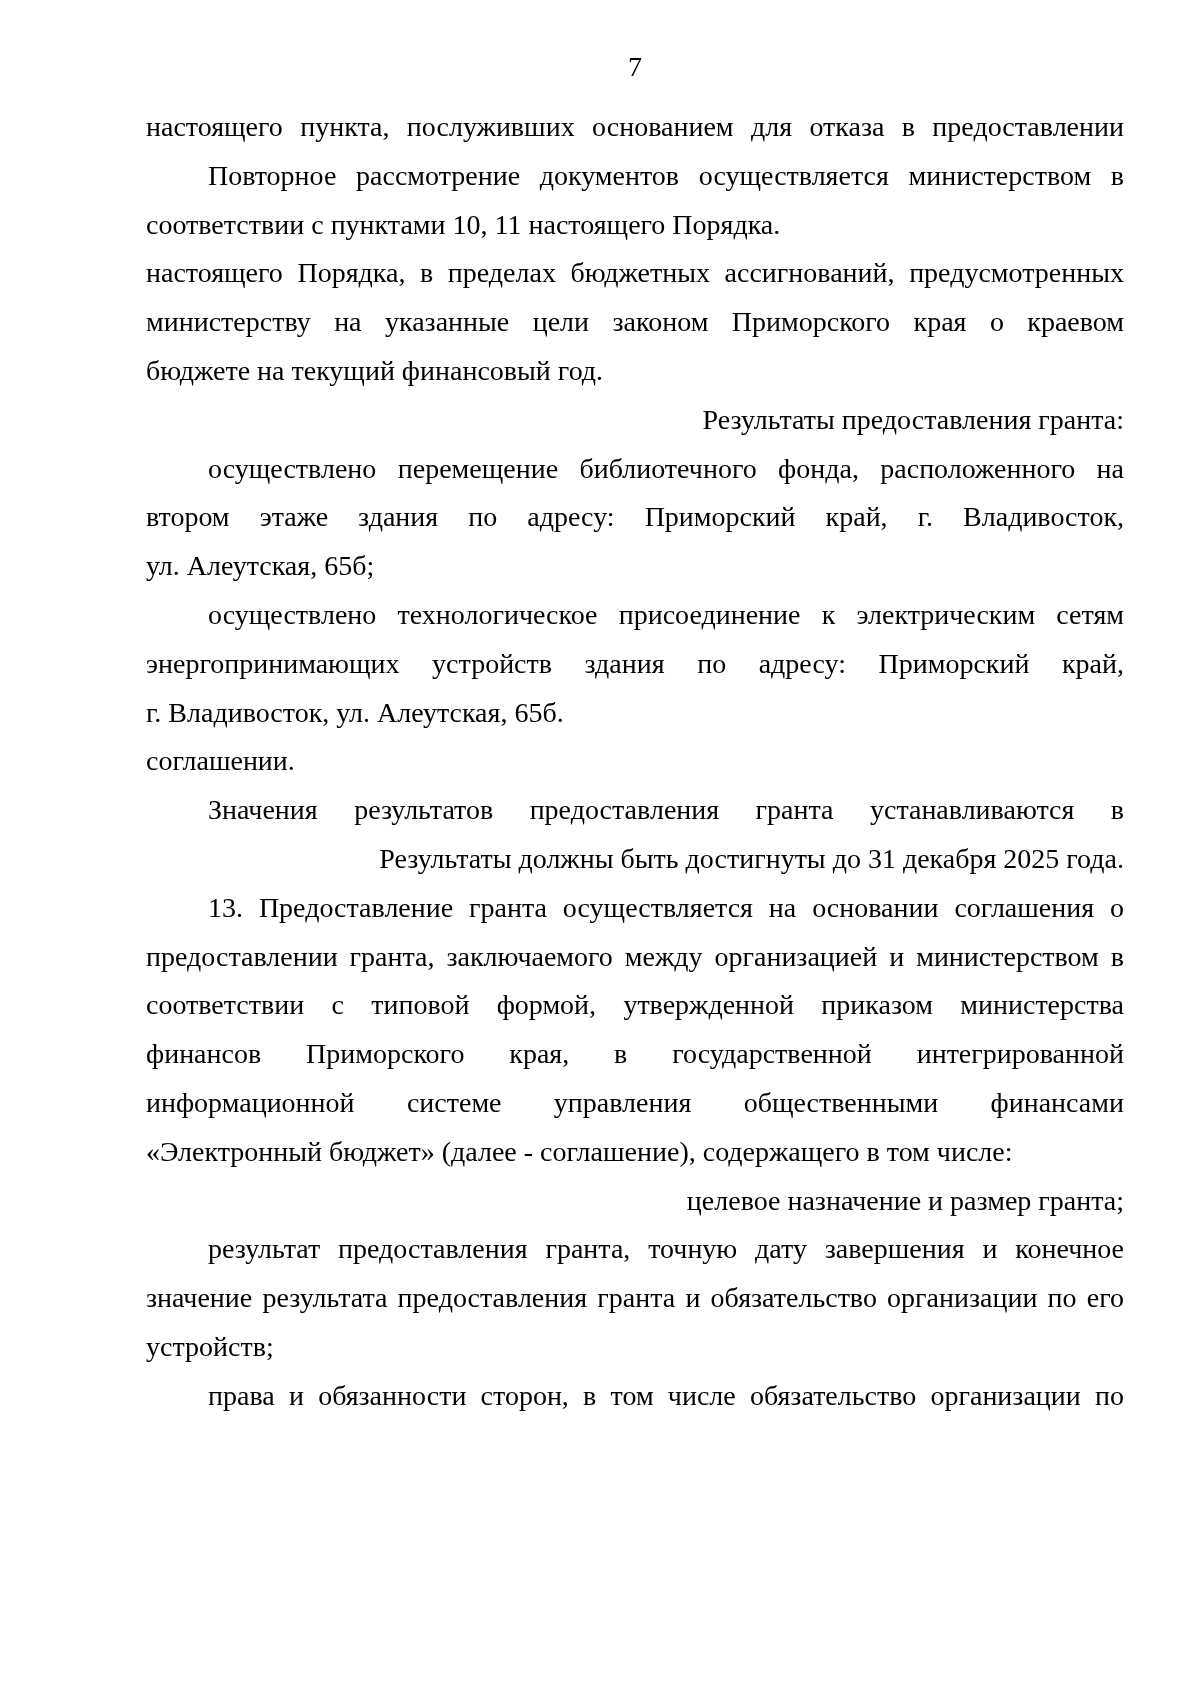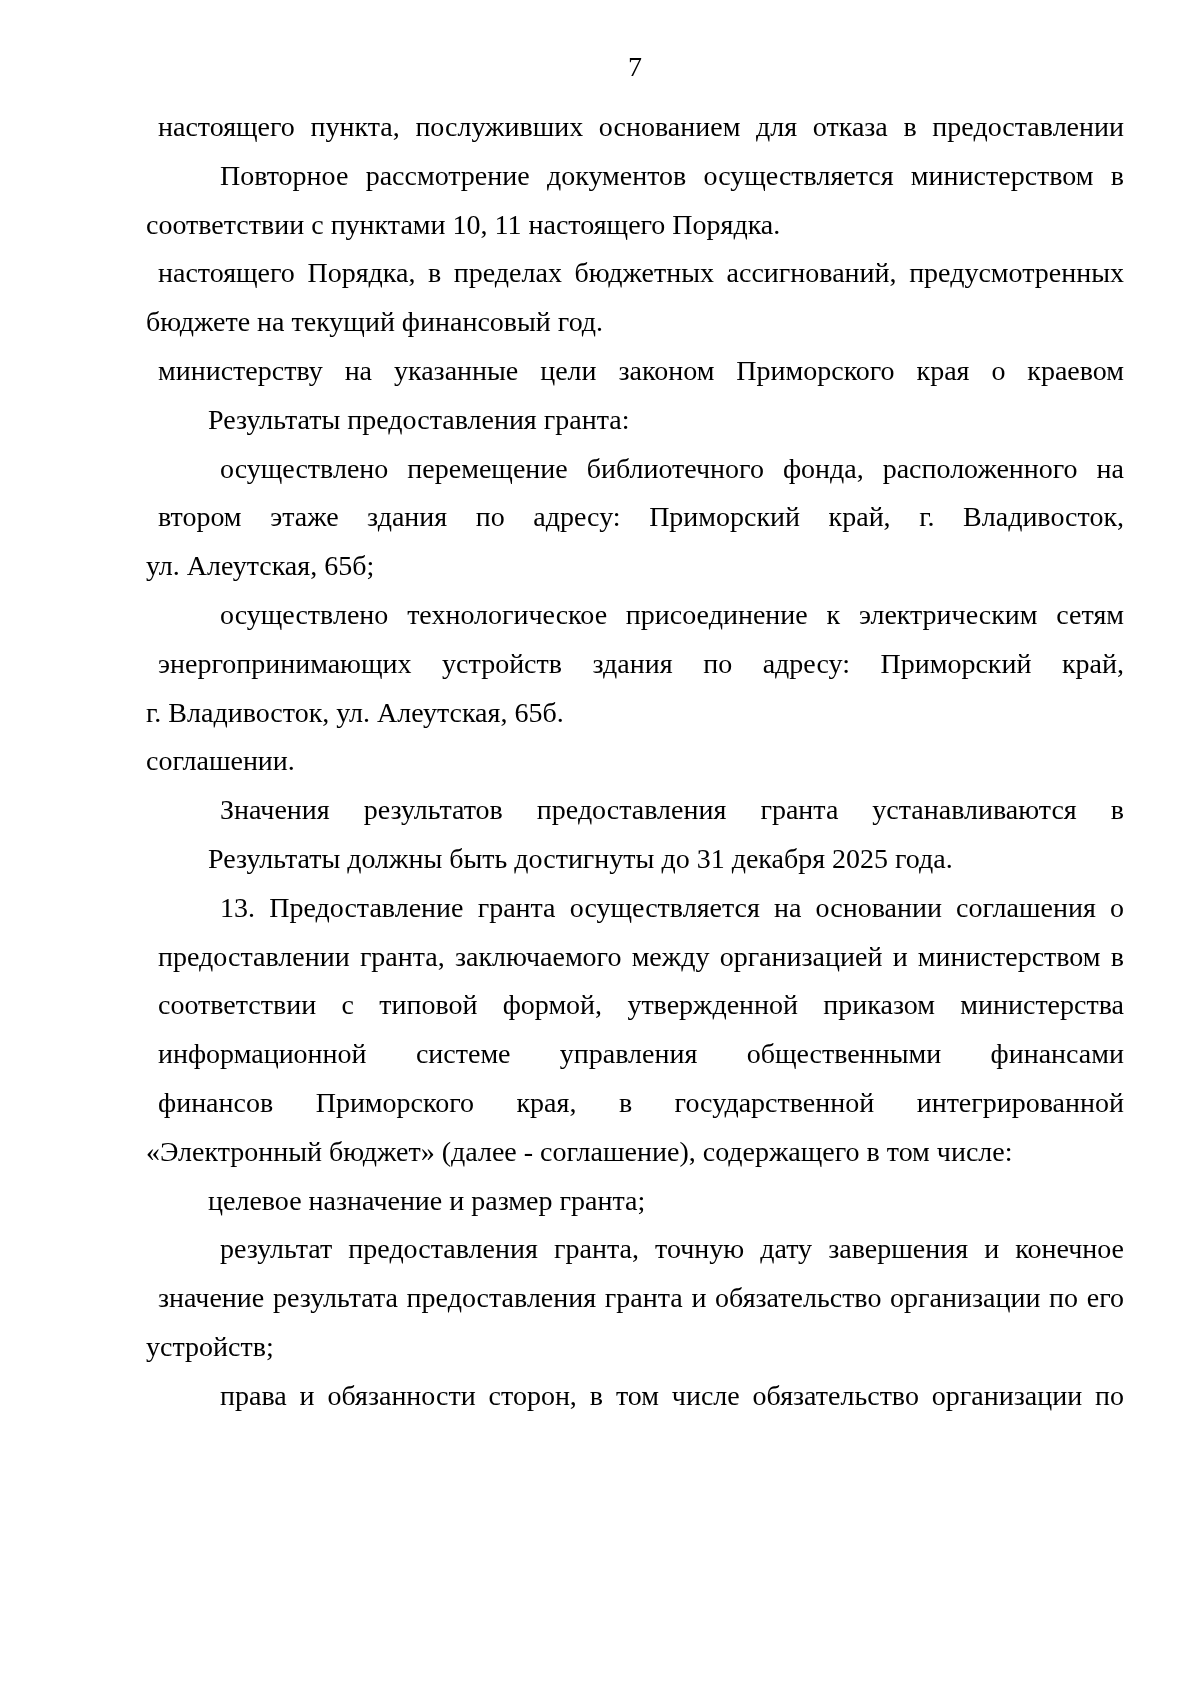--- a/index.html
+++ b/index.html
@@ -35,24 +35,24 @@
   }
   .para { margin: 0; padding: 0; }
   .ln {
     white-space: normal;
     text-align: left;
   }
   .ln.j {
     text-align: justify;
     -moz-text-align-last: justify;
     text-align-last: justify;
-    margin-left: 12px;
   }
   .ln.ind {
     text-indent: 62px;
+    text-align: right;
   }
 </style>
 </head>
 <body>
 
 <div class="page">
 
   <div class="pagenum">7</div>
 
   <div class="body">
@@ -61,22 +61,22 @@
       <div class="ln j">настоящего пункта, послуживших основанием для отказа в предоставлении</div>
     </div>
 
     <div class="para">
       <div class="ln j ind">Повторное рассмотрение документов осуществляется министерством в</div>
       <div class="ln">соответствии с пунктами 10, 11 настоящего Порядка.</div>
     </div>
 
     <div class="para">
       <div class="ln j">настоящего Порядка, в пределах бюджетных ассигнований, предусмотренных</div>
+      <div class="ln j">министерству на указанные цели законом Приморского края о краевом</div>
       <div class="ln">бюджете на текущий финансовый год.</div>
-      <div class="ln j">министерству на указанные цели законом Приморского края о краевом</div>
     </div>
 
     <div class="para">
       <div class="ln ind">Результаты предоставления гранта:</div>
     </div>
 
     <div class="para">
       <div class="ln j ind">осуществлено перемещение библиотечного фонда, расположенного на</div>
       <div class="ln j">втором этаже здания по адресу: Приморский край, г. Владивосток,</div>
       <div class="ln">ул. Алеутская, 65б;</div>
@@ -94,22 +94,22 @@
     </div>
 
     <div class="para">
       <div class="ln ind">Результаты должны быть достигнуты до 31 декабря 2025 года.</div>
     </div>
 
     <div class="para">
       <div class="ln j ind">13. Предоставление гранта осуществляется на основании соглашения о</div>
       <div class="ln j">предоставлении гранта, заключаемого между организацией и министерством в</div>
       <div class="ln j">соответствии с типовой формой, утвержденной приказом министерства</div>
+      <div class="ln j">финансов Приморского края, в государственной интегрированной</div>
       <div class="ln j">информационной системе управления общественными финансами</div>
-      <div class="ln j">финансов Приморского края, в государственной интегрированной</div>
       <div class="ln">«Электронный бюджет» (далее - соглашение), содержащего в том числе:</div>
     </div>
 
     <div class="para">
       <div class="ln ind">целевое назначение и размер гранта;</div>
     </div>
 
     <div class="para">
       <div class="ln j ind">результат предоставления гранта, точную дату завершения и конечное</div>
       <div class="ln j">значение результата предоставления гранта и обязательство организации по его</div>

